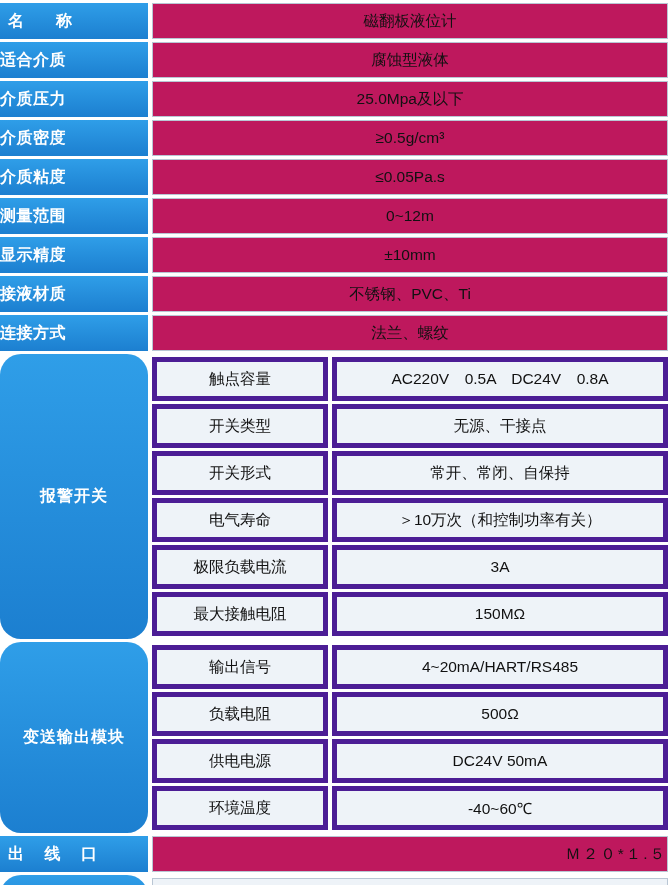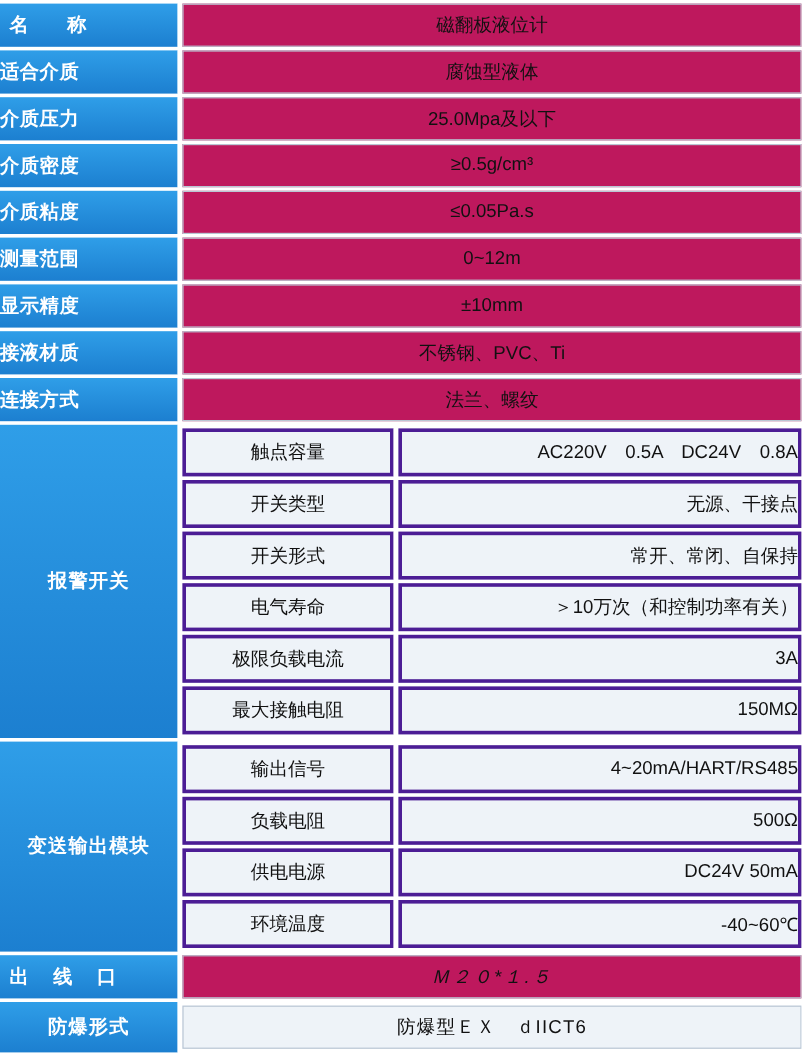--- a/index.html
+++ b/index.html
@@ -52,40 +52,41 @@
   }
   
   .group-label {
     background: linear-gradient(180deg, #2f9ee8 0%, #1c7fd0 100%);
     color: #ffffff;
     font-size: 16px;
     font-weight: bold;
     text-align: center;
     vertical-align: middle;
     letter-spacing: 1px;
+    border-radius: 21px;
   }
   .sub-table {
     width: 100%;
     border-collapse: separate;
     border-spacing: 0 3px;
     table-layout: fixed;
   }
   .sub-table td {
     height: 34px;
     background: #eef3f8;
-    border: 3px solid #4c1d95;
+    border: 5px solid #4c1d95;
     font-size: 15.5px;
     color: #111111;
   }
   .sub-name {
     width: 176px;
     text-align: center;
   }
   .sub-val {
-    text-align: right;
+    text-align: center;
     padding-left: 16px;
   }
   .sub-gap {
     width: 4px;
     background: #ffffff !important;
     border: none !important;
   }
   .ex-table {
     width: 100%;
     border-collapse: separate;
@@ -95,23 +96,22 @@
   .ex-table td {
     height: 34px;
     background: #eef3f8;
     border: 1px solid #b9c6d4;
     font-size: 15.5px;
     color: #111111;
     text-align: center;
     letter-spacing: 1px;
   }
   .outlet-val {
-    text-align: center;
+    text-align: right;
     letter-spacing: 2px;
-    font-style: italic;
   }
 </style>
 </head>
 <body>
 
 <table class="spec-table">
   <colgroup>
     <col style="width:148px">
     <col style="width:4px">
     <col>

